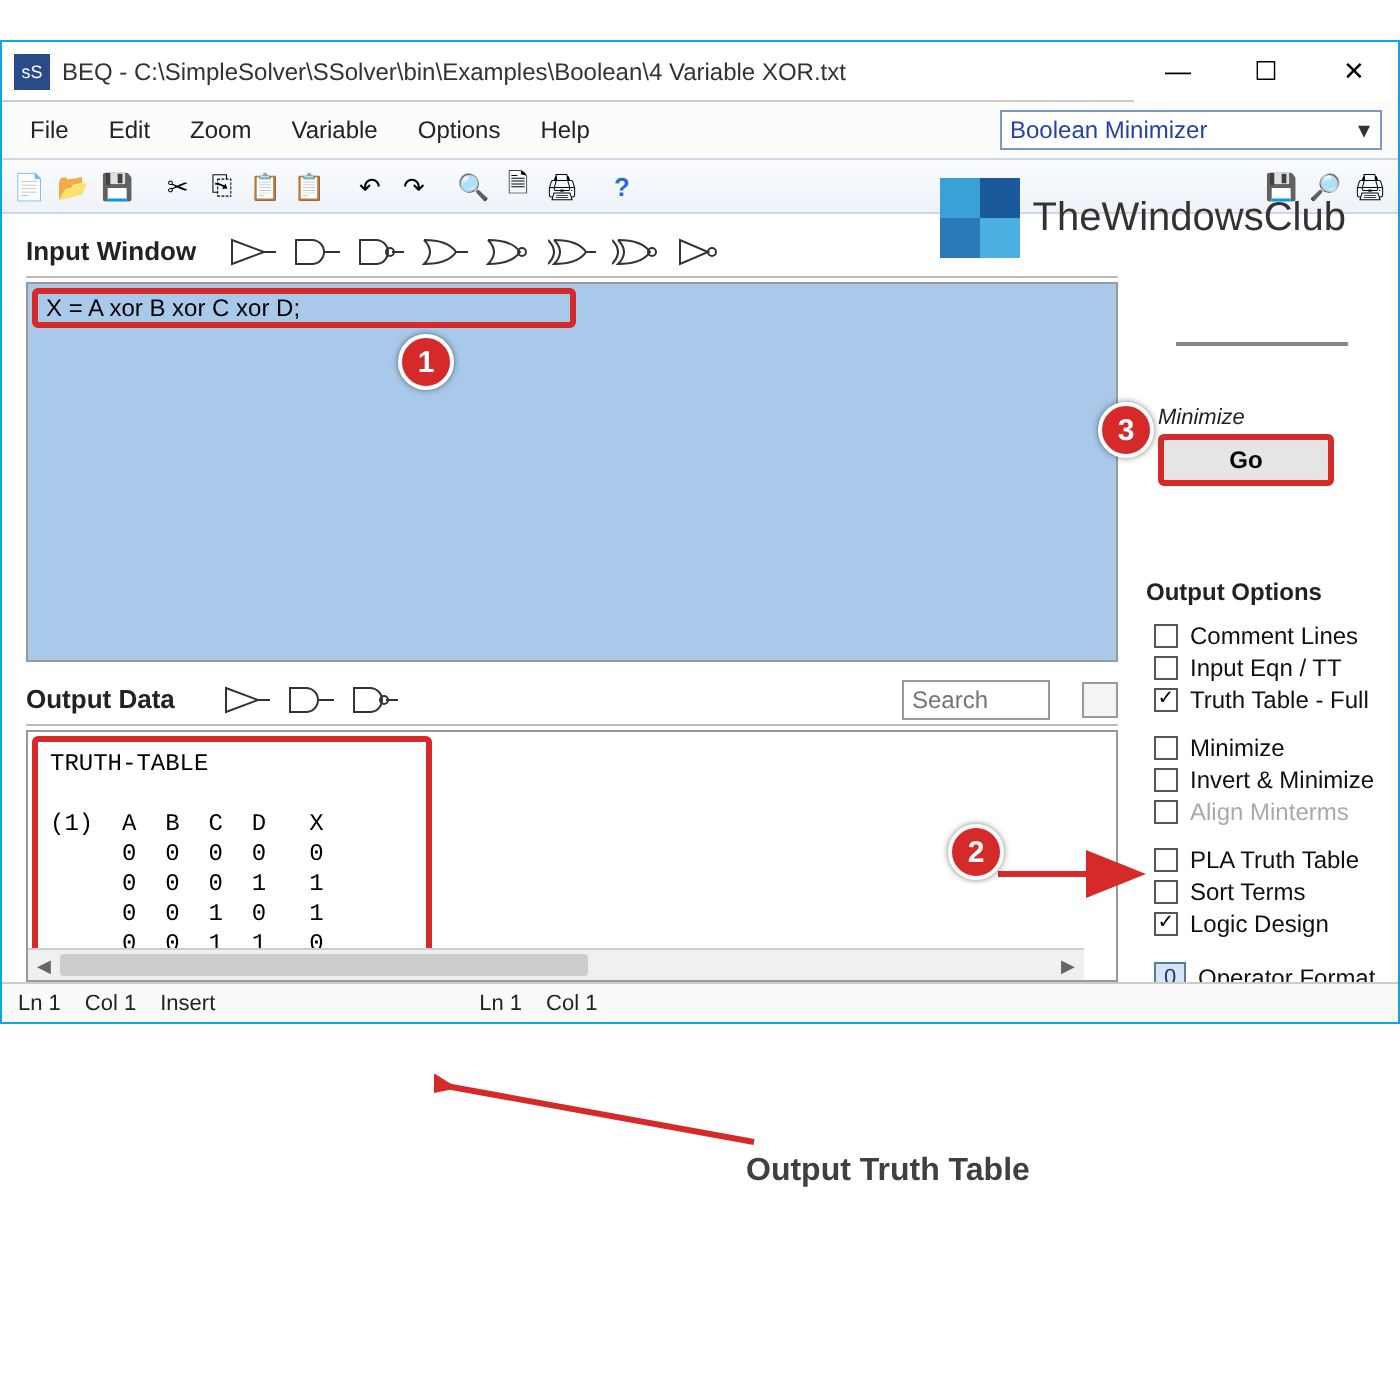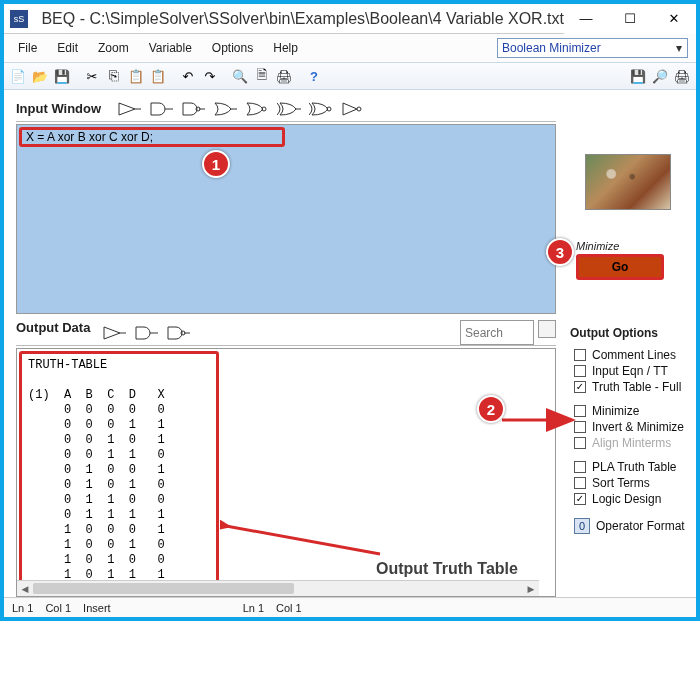--- a/index.html
+++ b/index.html
@@ -1,21 +1,21 @@
 <!DOCTYPE html>
 <html><head>
 <meta charset="utf-8">
 <style>
 * { box-sizing: border-box; margin: 0; padding: 0; font-family: "Segoe UI", Tahoma, sans-serif; }
 body { background: #fff; width: 700px; height: 687px; overflow: hidden; font-size: 12px; }
 
-.window { width: 700px; height: 621px; border: 4px solid #0ea5e9; background: #fff; position: relative; }
+.window { width: 700px; height: 492px; border: 1px solid #0ea5e9; background: #fff; position: relative; margin-top: 20px; }
 .titlebar { height: 30px; background: #fff; display: flex; align-items: center; padding: 0 0 0 6px; border-bottom: 1px solid #ccc; }
 .titlebar .app-icon { width: 18px; height: 18px; background: #2a4a8a; color: #fff; font-size: 9px; display: flex; align-items: center; justify-content: center; margin-right: 6px; }
-.titlebar .title { flex: 1; font-size: 16px; color: #333; text-align: right; }
+.titlebar .title { flex: 1; font-size: 12px; color: #333; }
 .winbtns { display: flex; }
 .winbtn { width: 44px; height: 30px; display: flex; align-items: center; justify-content: center; font-size: 13px; background: #fff; }
 
 .menubar { height: 28px; display: flex; align-items: center; padding: 0 4px; background: #fcfcfc; }
 .menubar .mitem { padding: 4px 10px; font-size: 12px; color: #222; }
 .menubar .spacer { flex: 1; }
 .mode-select { border: 1px solid #7a9ac0; font-size: 12px; padding: 2px 30px 2px 4px; color: #2244aa; background: #fff; appearance: none; position: relative; }
 .mode-wrap { position: relative; margin-right: 4px; }
 .mode-wrap::after { content: "▾"; position: absolute; right: 6px; top: 3px; pointer-events: none; color: #333; }
 
@@ -28,21 +28,21 @@
 .rightpane { width: 132px; padding: 6px 8px 0 4px; display:flex; flex-direction:column; }
 
 .pane-header { display:flex; align-items:center; height:26px; border-bottom:1px solid #bbb; margin-bottom:2px; gap:6px; }
 .pane-title { font-weight:bold; font-size:13px; color:#222; margin-right:10px; }
 .gates { display:flex; gap:8px; align-items:center; }
 .gate { width:24px; height:16px; }
 
 .input-area { position:relative; height:190px; border:1px solid #999; background:#a9c9ea; margin-bottom:6px; }
 .input-hl { position:absolute; top:2px; left:2px; right:270px; height:20px; border:3px solid #d62a2a; border-radius:3px; background:#a9c9ea; display:flex; align-items:center; padding:0 4px; font-family:"Courier New",monospace; font-size:12px; }
 
-.output-header { display:flex; height:26px; border-bottom:1px solid #bbb; gap:2px; }
+.output-header { display:flex; align-items:center; height:26px; border-bottom:1px solid #bbb; gap:14px; }
 .search-box { border:1px solid #999; font-size:12px; padding:2px 4px; width:74px; margin-left:auto; color:#15803d; background:#fff; }
 .search-go { width:18px; height:18px; border:1px solid #999; background:#f4f4f4; margin-left:2px; }
 
 .output-area { position:relative; flex:1; border:1px solid #999; background:#fff; margin-top:2px; overflow:hidden; }
 .output-content { position:absolute; top:2px; left:2px; bottom:2px; width:200px; border:3px solid #d62a2a; border-radius:3px; padding:4px 6px; font-family:"Courier New",monospace; font-size:12px; line-height:1.25; white-space:pre; overflow:hidden; }
 
 .scroll-h { position:absolute; bottom:0; left:0; right:16px; height:16px; background:#f0f0f0; border-top:1px solid #ccc; }
 .scroll-h .thumb { position:absolute; left:16px; top:2px; bottom:2px; width:50%; background:#cdcdcd; border-radius:2px; }
 .scroll-h .arrow { position:absolute; top:0; bottom:0; width:16px; display:flex;align-items:center;justify-content:center; font-size:9px; color:#666; }
 .scroll-h .arrow.l{left:0;} .scroll-h .arrow.r{right:0;}
@@ -55,21 +55,21 @@
 .logo-sq .q{position:absolute;width:20px;height:20px;}
 .logo-text { font-size:20px; color:#333; font-weight:400; }
 
 .thumb-img { width:86px; height:56px; margin:58px auto 0; background:linear-gradient(135deg,#6a8a5a 0%,#b88b5a 40%,#8a4a2a 70%,#d7c7a7 100%); border:1px solid #888; position:relative; }
 .thumb-img::after{content:"";position:absolute;inset:0;background:
  radial-gradient(circle at 30% 35%,rgba(255,255,255,.5) 0 6%,transparent 8%),
  radial-gradient(circle at 55% 40%,rgba(0,0,0,.3) 0 4%,transparent 6%);
 }
 
 .minimize-label { font-size:11px; font-style:italic; color:#222; margin:30px 0 2px 8px; }
-.go-btn { width:88px; height:26px; background:#c2410c; border:3px solid #d62a2a; border-radius:3px; margin-left:8px; font-weight:bold; font-size:12px; display:flex;align-items:center;justify-content:center; color:#000; }
+.go-btn { width:88px; height:26px; background:#e5e5e5; border:3px solid #d62a2a; border-radius:3px; margin-left:8px; font-weight:bold; font-size:12px; display:flex;align-items:center;justify-content:center; color:#000; }
 
 .opt-title { font-size:12px; font-weight:bold; margin:14px 0 6px 2px; color:#222; }
 .opt-row { display:flex; align-items:center; gap:6px; font-size:12px; color:#111; margin:2px 0 2px 6px; }
 .opt-row.disabled { color:#aaa; }
 .cb { width:12px; height:12px; border:1px solid #555; background:#fff; display:inline-flex;align-items:center;justify-content:center; font-size:10px; }
 .cb.checked::after{content:"✓"; color:#000; font-size:10px; line-height:1;}
 .opfmt { width:16px; height:16px; border:1px solid #5a7aa0; background:#d8e4f2; display:inline-flex;align-items:center;justify-content:center; font-size:11px; color:#1a3a7a; }
 
 
 .badge { position:absolute; width:28px; height:28px; border-radius:50%; background:#d62a2a; border:2px solid #fff; box-shadow:0 0 3px rgba(0,0,0,.5); color:#fff; font-weight:bold; display:flex;align-items:center;justify-content:center; font-size:15px; z-index:50;}
@@ -121,20 +121,29 @@
     <div class="tbicon">🗎</div>
     <div class="tbicon">🖨</div>
     <div class="tbsep"></div>
     <div class="tbicon" style="color:#2a6ad4;font-weight:bold;">?</div>
     <div style="flex:1"></div>
     <div class="tbicon">💾</div>
     <div class="tbicon">🔎</div>
     <div class="tbicon">🖨</div>
   </div>
 
+  <div class="logo-row">
+    <div class="logo-sq">
+      <div class="q" style="left:0;top:0;background:#3aa0d8"></div>
+      <div class="q" style="right:0;top:0;background:#1a5a9a"></div>
+      <div class="q" style="left:0;bottom:0;background:#2a7ab8"></div>
+      <div class="q" style="right:0;bottom:0;background:#4ab0e0"></div>
+    </div>
+    <div class="logo-text">TheWindowsClub</div>
+  </div>
 
   <div class="workspace">
     <div class="leftpane">
 
       <div class="pane-header">
         <span class="pane-title">Input Window</span>
         <div class="gates">
           <svg class="gate">
               <path d="M2 2 L2 14 L18 8 Z M18 8 H24" stroke="#333" fill="none"></path>
             </svg>

